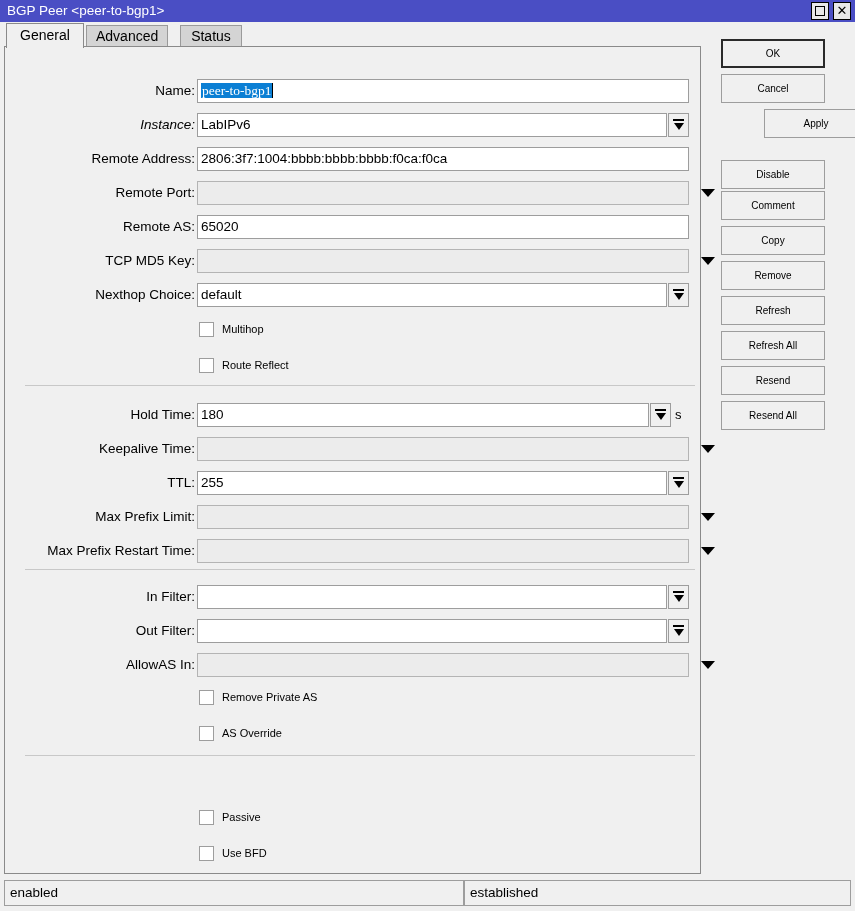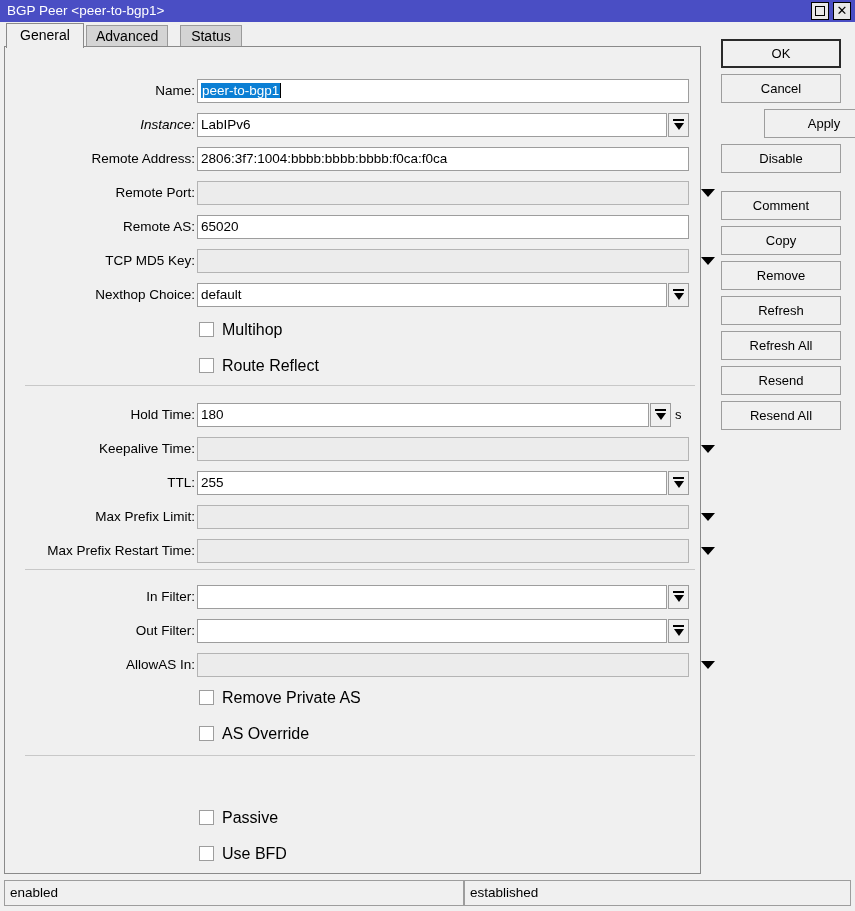--- a/index.html
+++ b/index.html
@@ -92,41 +92,41 @@
 
   .suffix{position:absolute;font-size:13px;line-height:24px;color:#000;}
 
   
   .cbrow{position:absolute;height:22px;}
   .cbox{
     position:absolute;left:0;top:3px;width:15px;height:15px;
     box-sizing:border-box;border:1px solid #9d9d9d;background:#fff;
   }
   .cblbl{
-    position:absolute;left:23px;top:0;font-size:16px;line-height:21px;
+    position:absolute;left:23px;top:0;font-size:11px;line-height:21px;
     white-space:nowrap;color:#000;
   }
 
   .sep{position:absolute;left:20px;width:670px;height:1px;background:#c8c8c8;}
 
   
   .seltext{
     background:#0b7fd4;color:#ffffff;padding:0 1px;
   }
   .caret{
     display:inline-block;width:1px;height:15px;background:#000;
     vertical-align:-3px;margin-left:0px;
   }
 
   
   .btncol{position:absolute;left:721px;top:39px;width:120px;}
   .btn{
-    position:absolute;left:0;width:120px;height:29px;box-sizing:border-box;
+    position:absolute;left:0;width:104px;height:29px;box-sizing:border-box;
     background:#f0f0f0;border:1px solid #9d9d9d;
-    font-size:13px;line-height:27px;text-align:center;color:#000;
+    font-size:10px;line-height:27px;text-align:center;color:#000;
   }
   .btn.default{border:2px solid #2a2a2a;line-height:25px;}
 
   
   .statusbar{position:absolute;left:0;top:880px;width:855px;height:28px;}
   .stcell{
     position:absolute;top:0;height:26px;box-sizing:border-box;
     background:#f0f0f0;border:1px solid #9d9d9d;
     font-size:13.5px;line-height:24px;padding-left:5px;color:#000;
     white-space:nowrap;overflow:hidden;
@@ -151,21 +151,21 @@
 
   <div class="tabstrip" id="tabstrip">
       <div class="tab active" style="left: 6px; width: 78px;">General</div>
       <div class="tab" style="left: 86px; width: 82px;">Advanced</div>
       <div class="tab" style="left: 180px; width: 62px;">Status</div>
     </div>
 
   <div class="panel" id="panel">
       <div class="row" style="top: 32px; left: 0px; width: 697px;">
         <div class="lbl" style="left: 0px; width: 190px;">Name:</div>
-        <div class="fld" style="left: 192px; width: 492px;"><span class="seltext">peer-to-bgp1</span><span class="caret"></span></div>
+        <div class="fld" style="left: 192px; width: 492px; font-family: Liberation Serif, serif;"><span class="seltext">peer-to-bgp1</span><span class="caret"></span></div>
       </div>
       <div class="row" style="top: 66px; left: 0px; width: 697px;">
         <div class="lbl" style="left: 0px; width: 190px; font-style: italic;">Instance:</div>
         <div class="fld" style="left: 192px; width: 470px;">LabIPv6</div>
         <div class="spin" style="left: 663px;">
           <span class="bar"></span>
           <span class="arw"></span>
         </div>
       </div>
       <div class="row" style="top: 100px; left: 0px; width: 697px;">
@@ -273,21 +273,21 @@
       <div class="cbrow" style="left: 194px; top: 796px;">
         <span class="cbox"></span>
         <span class="cblbl">Use BFD</span>
       </div>
     </div>
 
   <div class="btncol" id="btncol">
       <div class="btn default" style="top: 0px;">OK</div>
       <div class="btn" style="top: 35px;">Cancel</div>
       <div class="btn" style="top: 70px; margin-left: 43px;">Apply</div>
-      <div class="btn" style="top: 105px;">Disable</div>
+      <div class="btn" style="top: 121px;">Disable</div>
       <div class="btn" style="top: 152px;">Comment</div>
       <div class="btn" style="top: 187px;">Copy</div>
       <div class="btn" style="top: 222px;">Remove</div>
       <div class="btn" style="top: 257px;">Refresh</div>
       <div class="btn" style="top: 292px;">Refresh All</div>
       <div class="btn" style="top: 327px;">Resend</div>
       <div class="btn" style="top: 362px;">Resend All</div>
     </div>
 
   <div class="statusbar">

